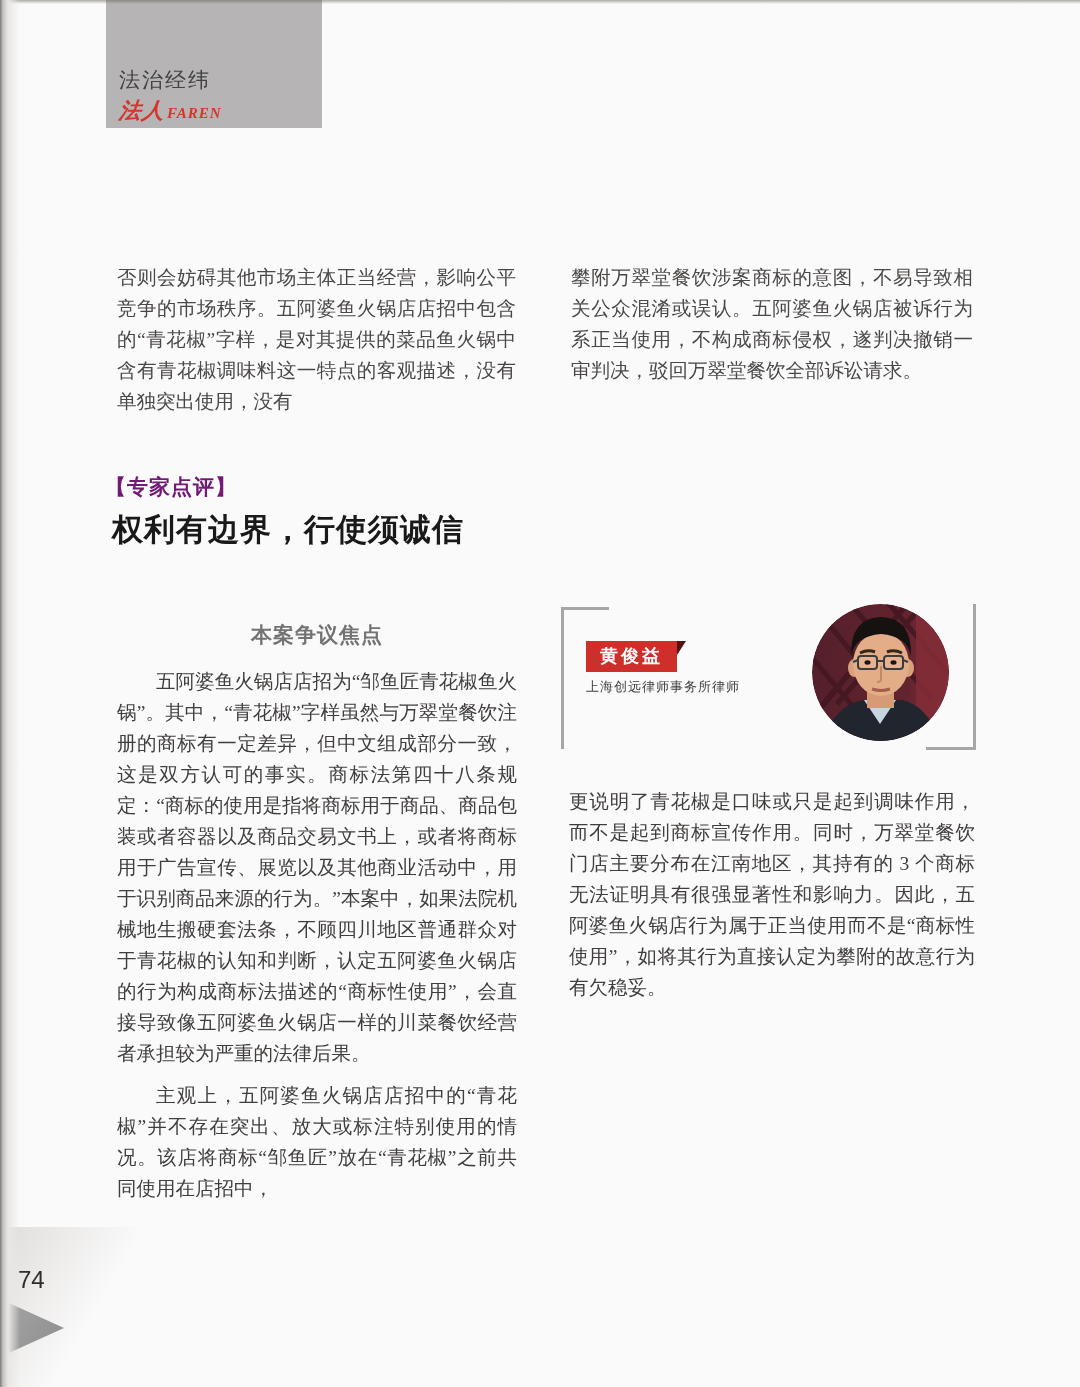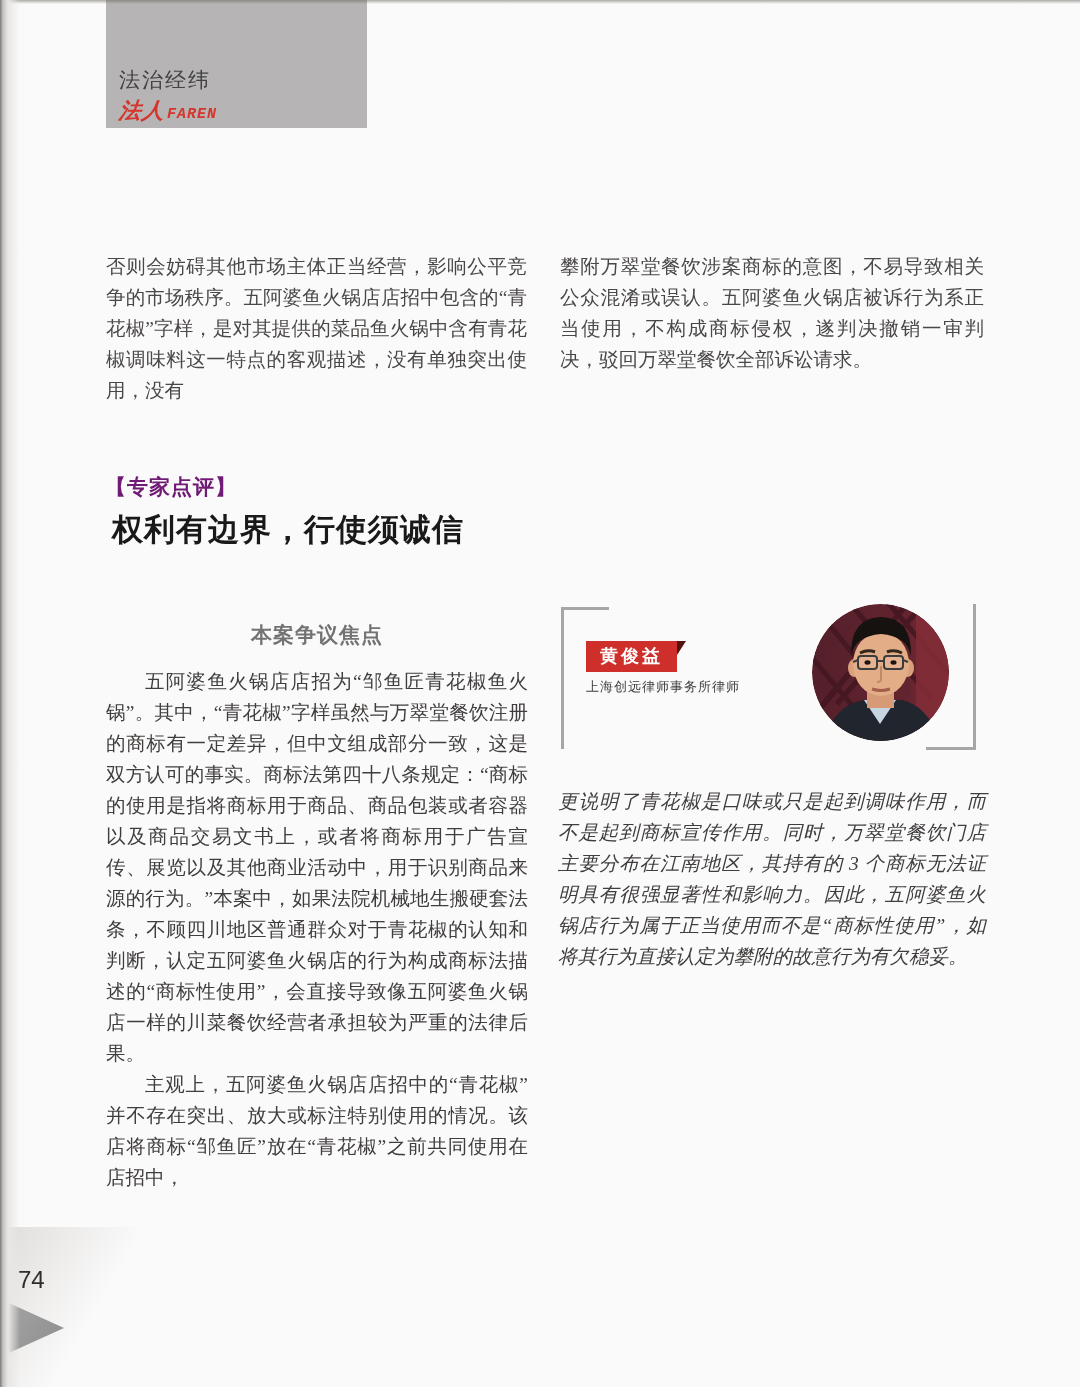--- a/index.html
+++ b/index.html
@@ -15,43 +15,43 @@
   }
   .edge-top{
     position:absolute;left:0;top:0;width:100%;height:4px;z-index:5;pointer-events:none;
     background:linear-gradient(180deg,rgba(108,106,98,.55),rgba(108,106,98,0));
   }
   .corner-shade{
     position:absolute;left:0;bottom:0;width:150px;height:160px;z-index:1;pointer-events:none;
     background:linear-gradient(120deg,#dedddb 0%,rgba(251,250,250,0) 60%);
   }
   
-  .header-box{position:absolute;left:106px;top:0;width:261px;height:128px;background:#b6b4b4;z-index:3;}
+  .header-box{position:absolute;left:106px;top:0;width:216px;height:128px;background:#b6b4b4;z-index:3;}
   .section-label{position:absolute;left:13px;top:66px;font-family:"Liberation Sans","DejaVu Sans",sans-serif;
     font-size:21px;color:#434343;letter-spacing:2px;}
   .logo{position:absolute;left:13px;top:96px;white-space:nowrap;color:#d5352c;}
   .logo-cn{display:inline-block;font-family:"Liberation Sans","DejaVu Sans",sans-serif;
     font-weight:900;font-style:italic;font-size:22px;transform:skewX(-6deg);letter-spacing:1px;}
-  .logo-en{display:inline-block;font-family:Liberation Mono, monospace;
+  .logo-en{display:inline-block;font-family:Liberation Serif, serif;
     font-weight:800;font-style:italic;font-size:15px;margin-left:2px;letter-spacing:1px;}
   
   .intro-left{position:absolute;left:106px;top:251px;width:421px;}
   .intro-right{position:absolute;left:560px;top:251px;width:424px;}
-  .para{margin:0;font-size:19.5px;line-height:31px;color:#403e3d;text-align:justify;text-justify:inter-ideograph;}
+  .para{margin:11px;font-size:19.5px;line-height:31px;color:#403e3d;text-align:justify;text-justify:inter-ideograph;}
   .intro-left .para,.intro-right .para{color:#4a4847;}
   .para.indent{text-indent:2em;}
   
   .expert-tag{position:absolute;left:105px;top:473px;font-size:21px;font-weight:700;color:#701a75;letter-spacing:1px;font-family:Liberation Mono, monospace;}
   .expert-title{position:absolute;left:104px;top:501px;margin:8px;
     font-family:"Liberation Sans","DejaVu Sans",sans-serif;font-weight:900;font-size:31px;color:#191919;letter-spacing:1px;}
   
   .col-left{position:absolute;left:106px;top:621px;width:422px;}
   .case-heading{margin:0 0 17px 0;text-align:center;font-size:21px;font-weight:700;color:#737373;letter-spacing:1px;}
   .col-right{position:absolute;left:558px;top:595px;width:428px;}
-  .commentary-body{margin-top:28px;font-style:italic;}
+  .commentary-body{margin-top:28px;}
   
   .lawyer-card{position:relative;height:163px;text-align:center;}
   .bracket-tl{position:absolute;left:3px;top:12px;width:45px;height:139px;
     border-left:3px solid #a6a6a6;border-top:3px solid #a6a6a6;}
   .bracket-br{position:absolute;right:10px;top:9px;width:47px;height:143px;
     border-right:3px solid #a6a6a6;border-bottom:3px solid #a6a6a6;}
   .name-badge{position:absolute;left:28px;top:46px;background:#ce2f2a;color:#ffffff;
     font-family:"Liberation Sans","DejaVu Sans",sans-serif;font-weight:700;font-size:18px;
     letter-spacing:3px;padding:3px 14px 4px 14px;}
   .name-badge::after{content:"";position:absolute;right:-9px;top:0;width:0;height:0;

